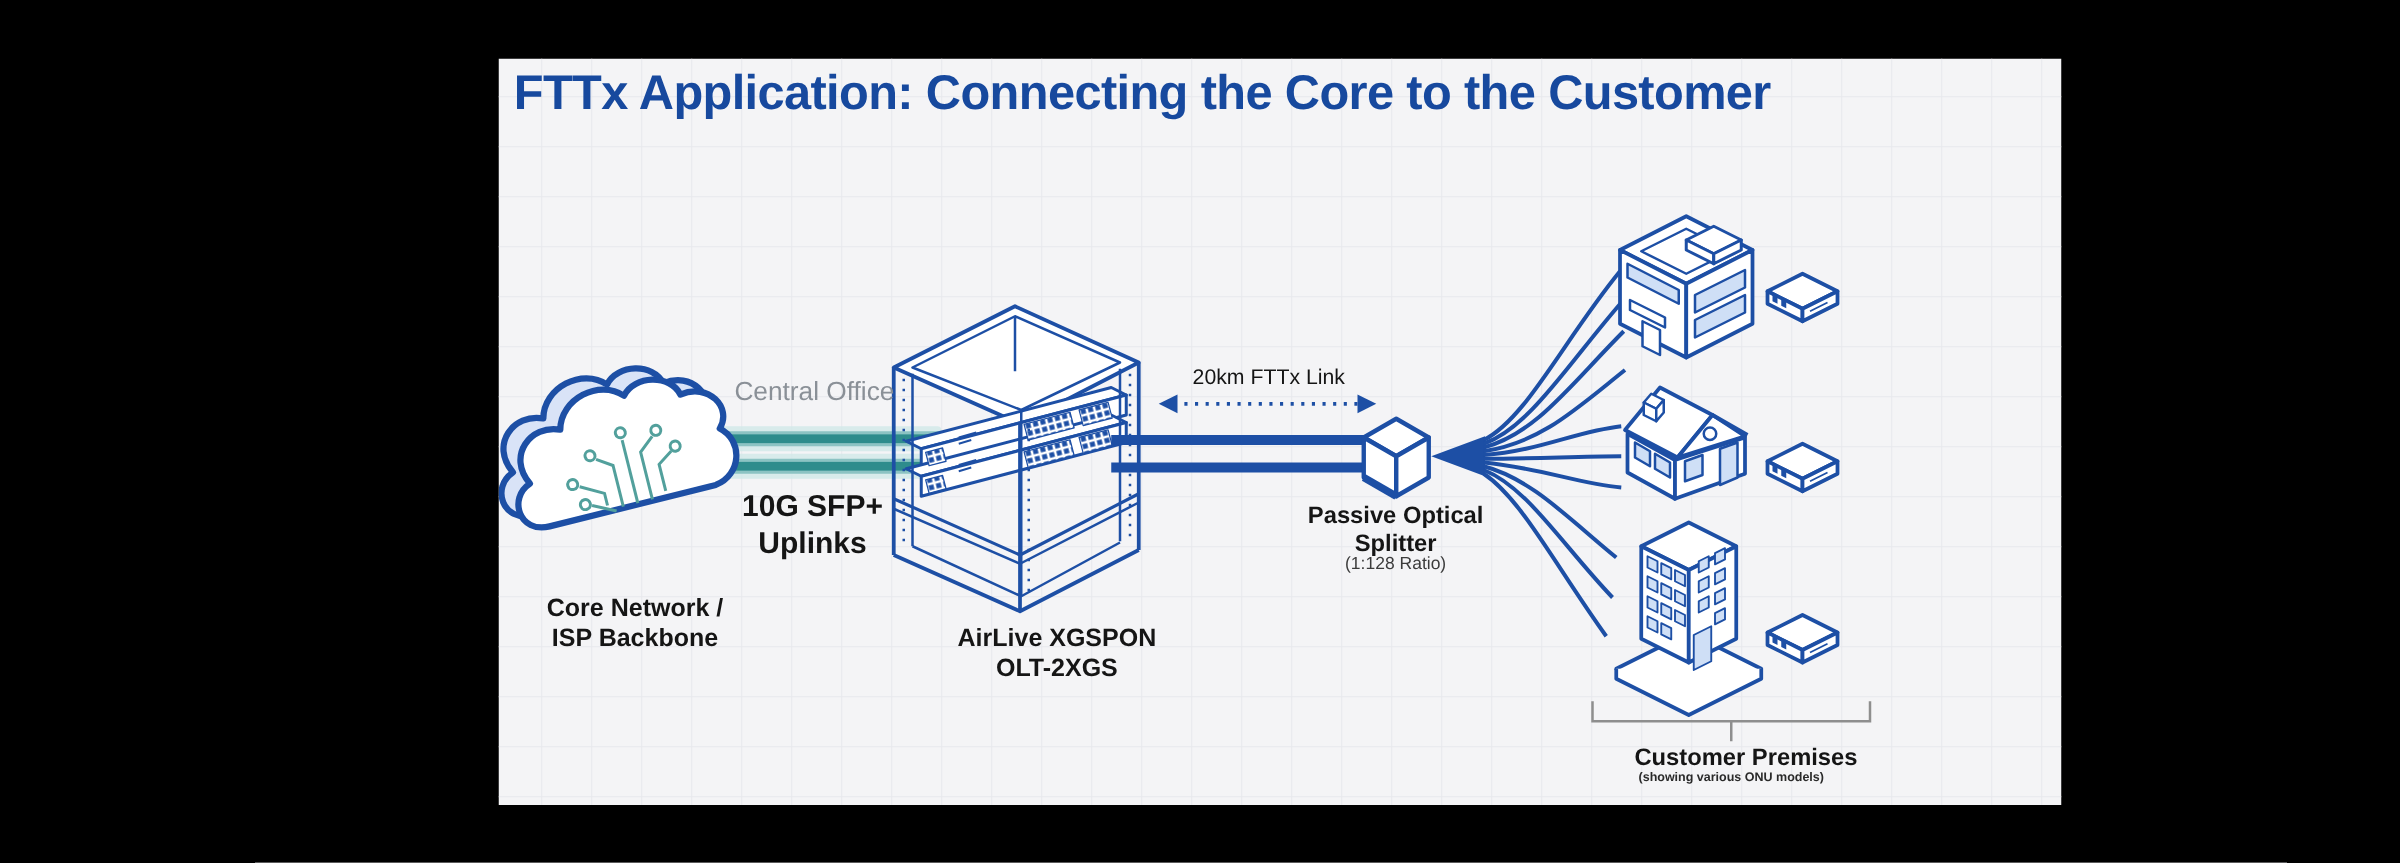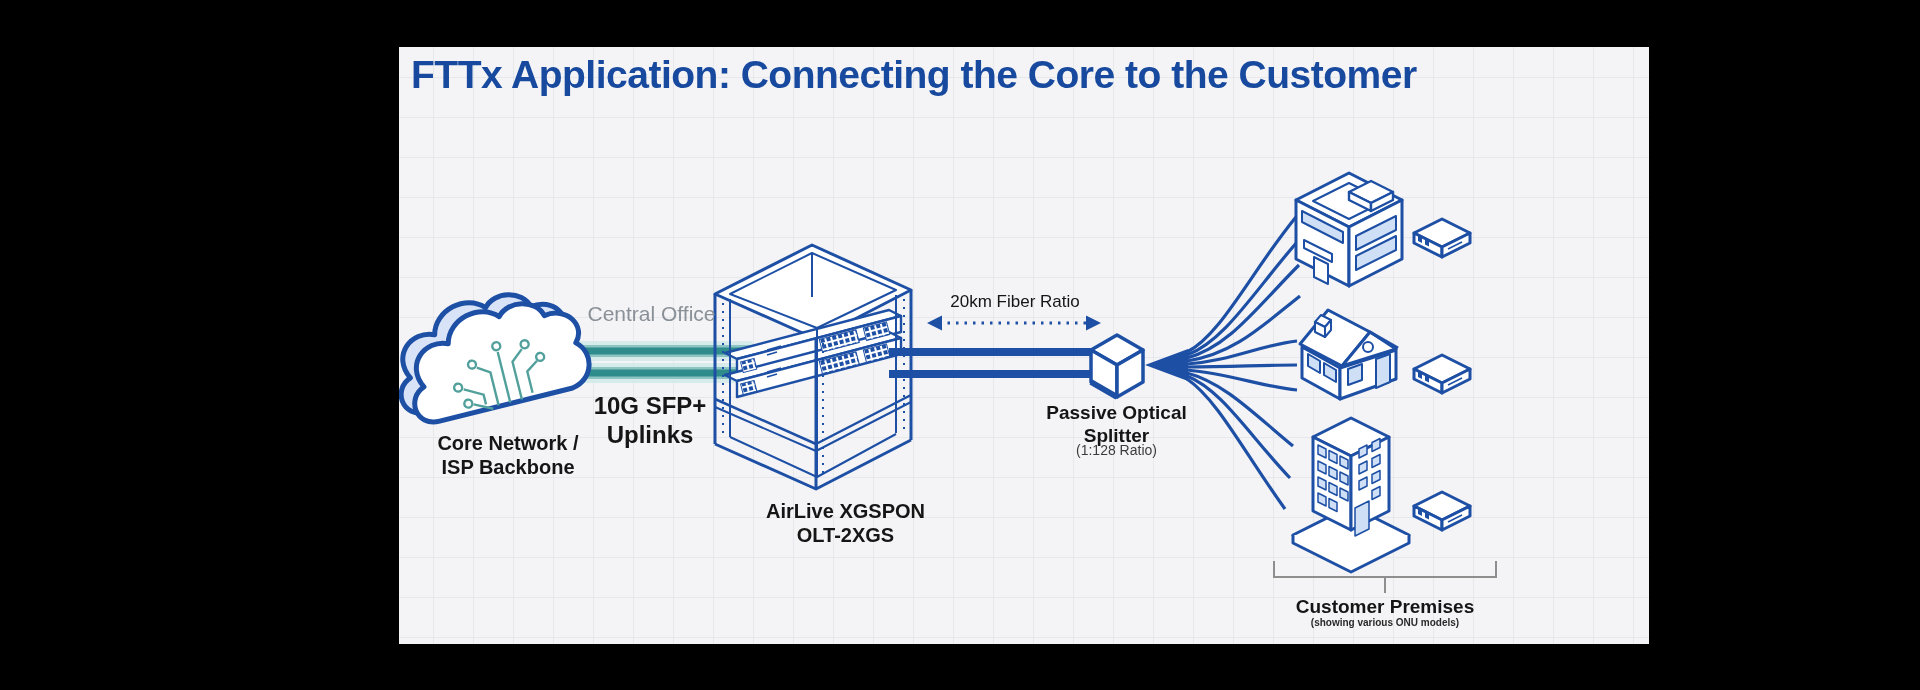--- a/index.html
+++ b/index.html
@@ -34,26 +34,26 @@
   }
   .title{
     position:absolute;left:12px;top:6px;width:1100px;
     font-size:39px;font-weight:bold;color:var(--title-blue);
     letter-spacing:-0.5px;white-space:nowrap;
   }
   .diagram-svg{position:absolute;left:0;top:0;width:1121px;height:597px;}
   .lbl{position:absolute;text-align:center;color:var(--ink);white-space:pre-line;line-height:1.22;}
   .lbl-central-office{left:180px;top:254px;width:145px;font-size:21px;color:var(--muted);font-weight:400;}
   .lbl-uplinks{left:175px;top:344px;width:152px;font-size:24px;font-weight:bold;}
-  .lbl-core{left:28px;top:384px;width:162px;font-size:20px;font-weight:bold;}
+  .lbl-core{left:28px;top:428px;width:162px;font-size:20px;font-weight:bold;}
   .lbl-olt{left:336px;top:452px;width:165px;font-size:20px;font-weight:bold;margin-left:28px;}
   .lbl-fiberlink{left:540px;top:245px;width:152px;font-size:17px;}
   .lbl-splitter{left:640px;top:354px;width:155px;font-size:19px;font-weight:bold;}
   .lbl-ratio{left:640px;top:395px;width:155px;font-size:14px;color:#3c3c3c;}
-  .lbl-premises{left:885px;top:548px;width:202px;font-size:19px;font-weight:bold;}
+  .lbl-premises{left:885px;top:548px;width:202px;font-size:19px;font-weight:bold;text-align:right;}
   .lbl-premises-sub{left:862px;top:570px;width:248px;font-size:10px;color:#2a2a2a;font-weight:bold;}
 </style>
 </head>
 <body>
 
 <div class="stage">
   <div class="panel">
 
     <div class="title">FTTx Application: Connecting the Core to the Customer</div>
 
@@ -252,20 +252,20 @@
       <path d="M875,514 L875,530 L1097,530 L1097,514 M986,530 L986,546" stroke="#8e8e8e" stroke-width="2" fill="none"></path>
     </svg>
 
     <div class="lbl lbl-central-office">Central Office</div>
     <div class="lbl lbl-uplinks">10G SFP+
 Uplinks</div>
     <div class="lbl lbl-core">Core Network /
 ISP Backbone</div>
     <div class="lbl lbl-olt">AirLive XGSPON
 OLT-2XGS</div>
-    <div class="lbl lbl-fiberlink">20km Fiber Ratio</div>
+    <div class="lbl lbl-fiberlink">20km FTTx Link</div>
     <div class="lbl lbl-splitter">Passive Optical
 Splitter</div>
     <div class="lbl lbl-ratio">(1:128 Ratio)</div>
     <div class="lbl lbl-premises">Customer Premises</div>
     <div class="lbl lbl-premises-sub">(showing various ONU models)</div>
   </div>
 </div>
 
 </body></html>

